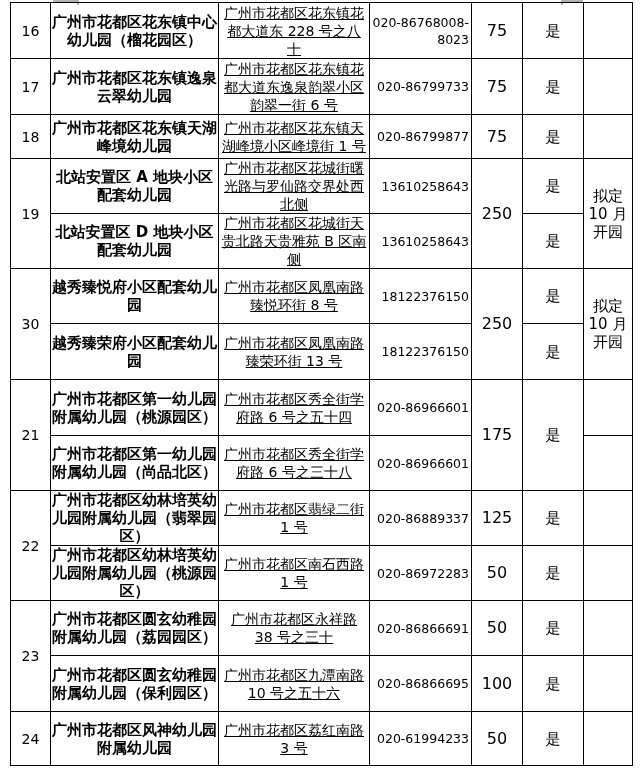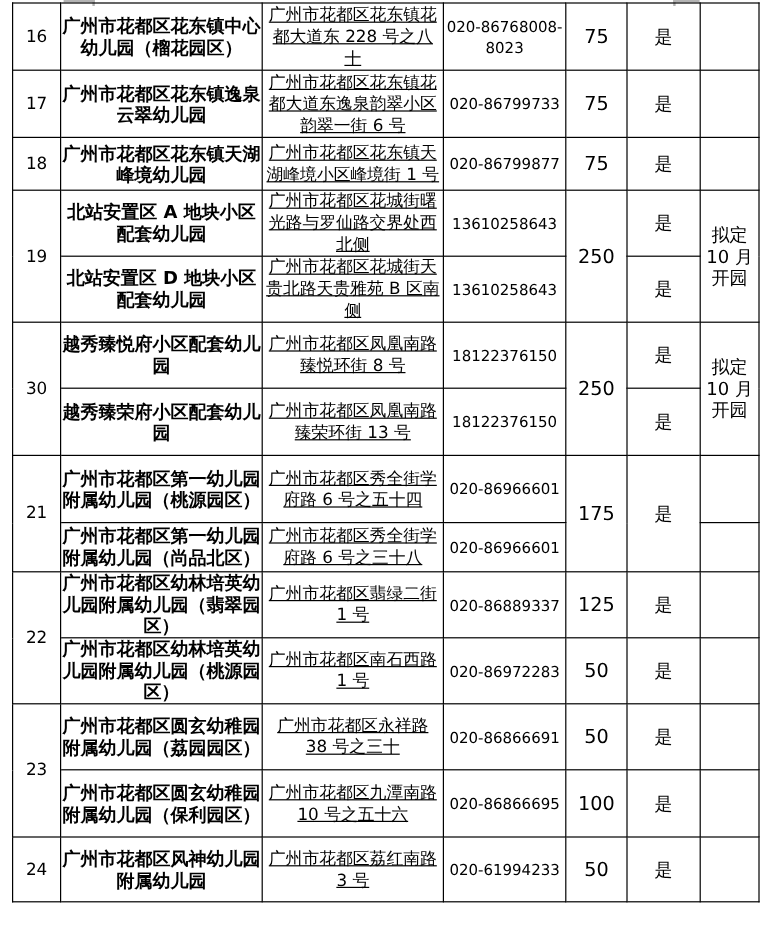--- a/index.html
+++ b/index.html
@@ -29,21 +29,21 @@
     vertical-align: middle;
     padding: 0 2px;
     font-size: 15px;
     line-height: 18px;
     overflow: hidden;
     word-break: normal;
   }
   td.c-seq  { font-size: 14px; text-align: center; }
   td.c-name { font-size: 15px; padding: 0 1px; font-weight: bold; }
   td.c-addr { font-size: 14px; line-height: 18px; padding: 0 2px; text-decoration: underline; }
-  td.c-phone{ font-size: 12.5px; line-height: 17px; padding: 0 2px; }
+  td.c-phone{ font-size: 12.5px; line-height: 17px; padding: 0 2px; text-align: right; }
   td.c-cap  { font-size: 16px; }
   td.c-yes  { font-size: 15px; }
   td.c-note { font-size: 15px; padding: 0 1px; }
   .artifact {
     position: absolute;
     background: #b3b3b3;
   }
   #art-left-seg  { left: 53px;  top: 0; width: 26px; height: 2px; }
   #art-left-tick { left: 77px;  top: 0; width: 2px;  height: 5px; }
   #art-right-seg { left: 561px; top: 0; width: 22px; height: 2px; }
@@ -136,21 +136,21 @@
     <tr style="height:56px">
       <td class="c-seq" rowspan="2">21</td>
       <td class="c-name">广州市花都区第一幼儿园附属幼儿园（桃源园区）</td>
       <td class="c-addr">广州市花都区秀全街学府路 6 号之五十四</td>
       <td class="c-phone">020-86966601</td>
       <td class="c-cap" rowspan="2">175</td>
       <td class="c-yes" rowspan="2">是</td>
       <td class="c-note"></td>
     </tr>
 
-    <tr style="height:41px">
+    <tr style="height:55px">
       <td class="c-name">广州市花都区第一幼儿园附属幼儿园（尚品北区）</td>
       <td class="c-addr">广州市花都区秀全街学府路 6 号之三十八</td>
       <td class="c-phone">020-86966601</td>
       <td class="c-note"></td>
     </tr>
 
     <tr style="height:54px">
       <td class="c-seq" rowspan="2">22</td>
       <td class="c-name">广州市花都区幼林培英幼儿园附属幼儿园（翡翠园区）</td>
       <td class="c-addr">广州市花都区翡绿二街 1 号</td>

